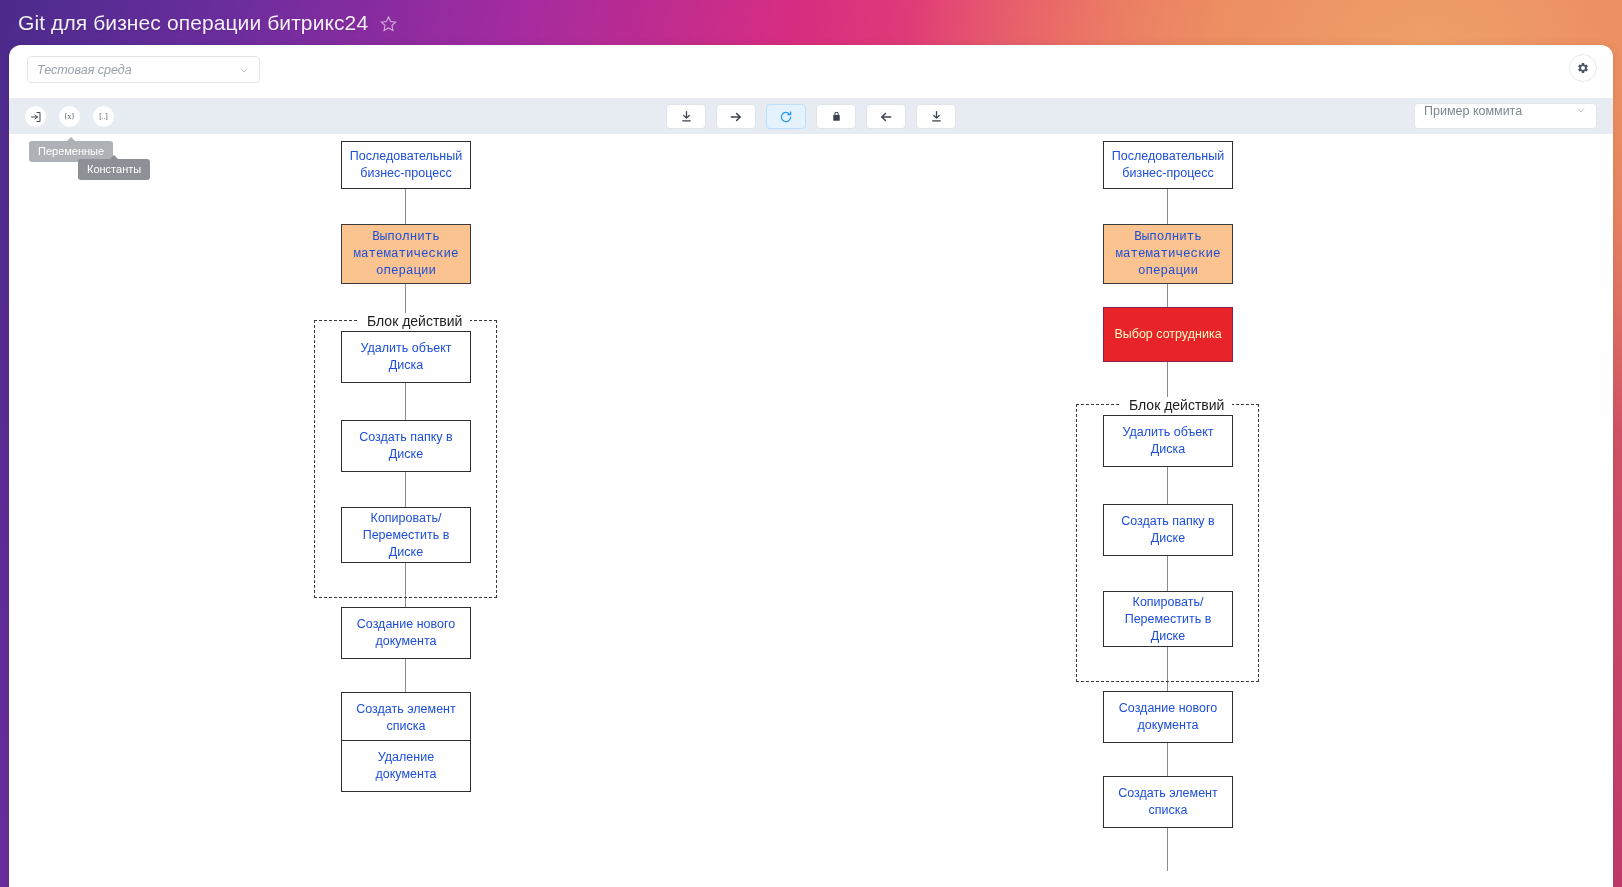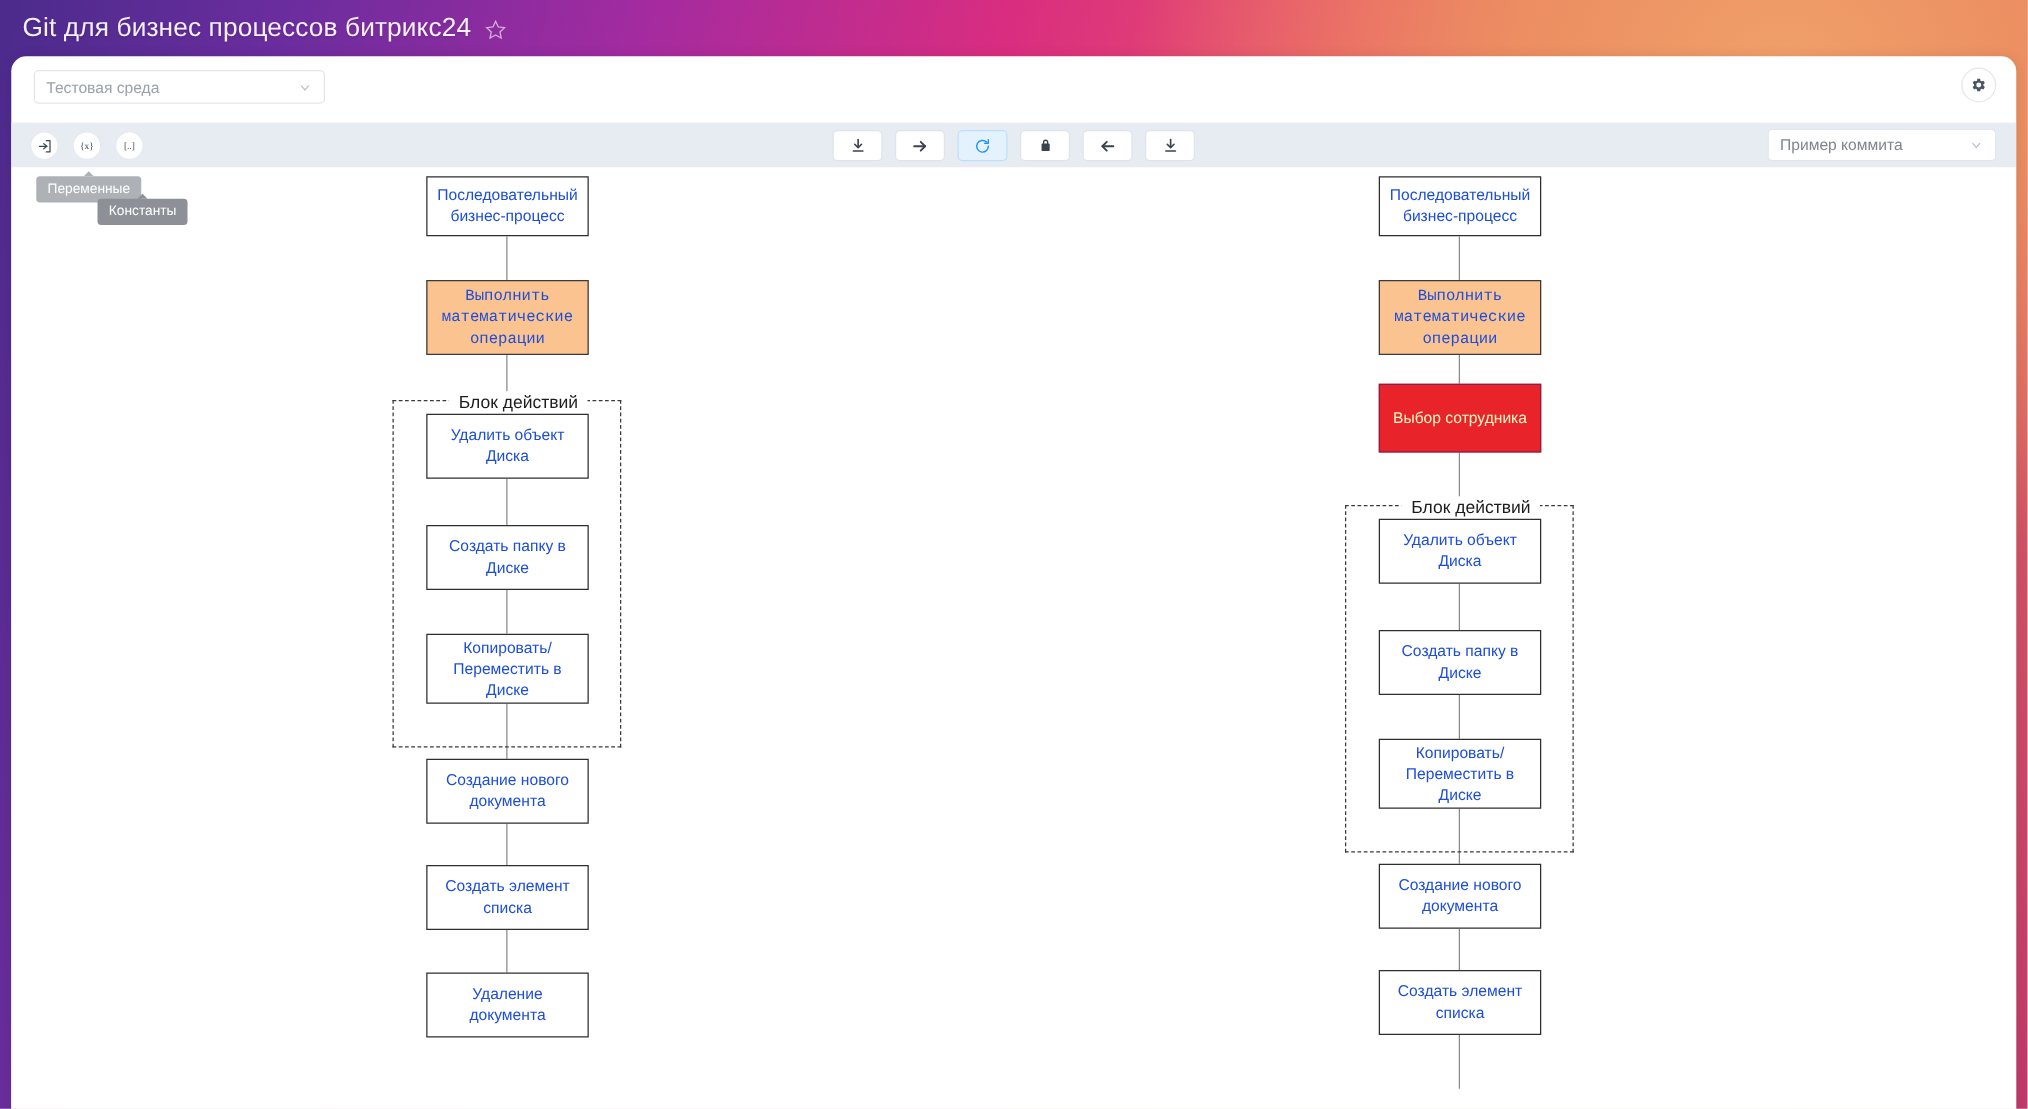--- a/index.html
+++ b/index.html
@@ -57,20 +57,21 @@
     border-bottom: 1px solid #e9ecf2;
     display: flex; align-items: center;
   }
   .env-select {
     position: absolute; left: 18px; top: 11px;
     width: 233px; height: 27px;
     border: 1px solid #e2e6ec; border-radius: 4px;
     background: #fff;
     display: flex; align-items: center;
     padding: 0 9px;
+    font-style: italic;
   }
   .env-select-value {
     font-size: 12.5px; color: #9aa1ad; flex: 1;
     white-space: nowrap; overflow: hidden; text-overflow: ellipsis;
   }
   .chev {
     width: 12px; height: 12px; color: #b9c0cb; flex: none;
   }
   .chev svg { display: block; }
 
@@ -109,21 +110,21 @@
   }
   .sq-btn.active {
     background: #e3f2fd; border-color: #bcdffb; color: #2196f3;
   }
   .sq-btn svg { display: block; }
 
   .commit-select {
     position: absolute; right: 16px; top: 4px;
     width: 183px; height: 26px;
     background: #fff; border: 1px solid #e2e6ec; border-radius: 4px;
-    display: flex; align-items: center; padding: 0 9px;
+    display: flex; padding: 0 9px;
   }
   .commit-select-value { font-size: 12.5px; color: #7d8591; flex: 1; }
 
   
   .tooltip {
     position: absolute; z-index: 40;
     color: #fff; font-size: 11px;
     padding: 5px 9px; border-radius: 3px;
     white-space: nowrap; line-height: 1;
   }
@@ -174,21 +175,21 @@
     background: #fff;
     font-size: 14px; color: #1d1d1d;
     padding: 0 8px;
     white-space: nowrap;
   }
 </style>
 </head>
 <body>
 
 <div class="page-header">
-  <div class="page-title">Git для бизнес процессов битрикс24</div>
+  <div class="page-title">Git для бизнес операции битрикс24</div>
   <div class="star-icon">
     <svg width="17" height="17" viewBox="0 0 24 24" fill="none" stroke="currentColor" stroke-width="1.5">
       <polygon points="12,2.8 15,9.3 22,10.1 16.9,14.9 18.3,21.8 12,18.3 5.7,21.8 7.1,14.9 2,10.1 9,9.3"></polygon>
     </svg>
   </div>
 </div>
 
 <div class="app-card">
 
   <div class="env-bar">
@@ -295,21 +296,21 @@
       <div class="group-box" style="left:-27px; top:186px; width:183px; height:278px;"></div>
       <div class="group-label" style="left:18px; top:179px;">Блок действий</div>
 
       <div class="node" style="left:0; top:7px; height:48px;">Последовательный бизнес-процесс</div>
       <div class="node orange" style="left:0; top:90px; height:60px;">Выполнить математические операции</div>
       <div class="node" style="left:0; top:197px; height:52px;">Удалить объект Диска</div>
       <div class="node" style="left:0; top:286px; height:52px;">Создать папку в Диске</div>
       <div class="node" style="left:0; top:373px; height:56px;">Копировать/ Переместить в Диске</div>
       <div class="node" style="left:0; top:473px; height:52px;">Создание нового документа</div>
       <div class="node" style="left:0; top:558px; height:52px;">Создать элемент списка</div>
-      <div class="node" style="left:0; top:644px; height:52px;">Удаление документа</div>
+      <div class="node" style="left:0; top:606px; height:52px;">Удаление документа</div>
     </div>
 
     <div class="column" id="col-right">
 
       <div class="edge" style="left:64px; top:55px; height:35px;"></div>
       <div class="edge" style="left:64px; top:150px; height:23px;"></div>
       <div class="edge" style="left:64px; top:228px; height:48px;"></div>
       <div class="edge" style="left:64px; top:333px; height:48px;"></div>
       <div class="edge" style="left:64px; top:422px; height:47px;"></div>
       <div class="edge" style="left:64px; top:509px; height:68px;"></div>

